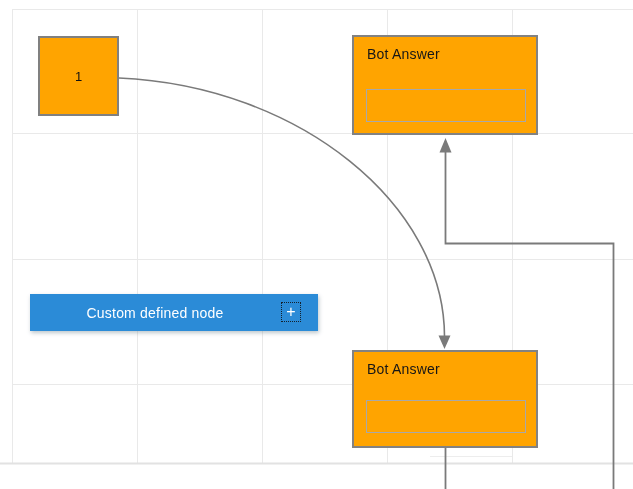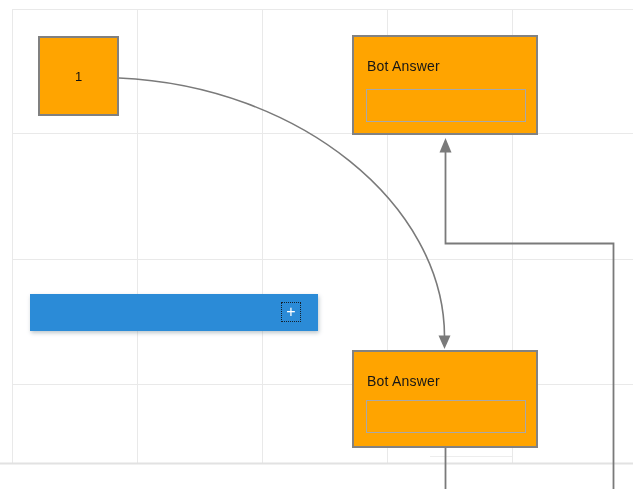--- a/index.html
+++ b/index.html
@@ -18,21 +18,21 @@
     font-size:13px; color:#111111;
   }
 
   .bot-node {
     left:352px; width:186px;
     background:#ffa400; border:2px solid #828282;
   }
   .bot-node.top    { top:35px;  height:100px; }
   .bot-node.bottom { top:350px; height:98px; }
   .bot-title {
-    position:absolute; left:13px; top:21px;
+    position:absolute; left:13px; top:9px;
     font-size:14px; color:#161616; letter-spacing:0.2px;
   }
   .bot-input {
     position:absolute; left:12px; width:160px; height:33px;
     background:transparent; border:1px solid #a8a8a8;
     box-sizing:border-box; outline:none; padding:0 6px;
     font-family:"Liberation Sans", sans-serif; font-size:13px; color:#222222;
   }
   .bot-node.top    .bot-input { top:52px; }
   .bot-node.bottom .bot-input { top:48px; }
@@ -93,16 +93,17 @@
     <span class="bot-title">Bot Answer</span>
     <input class="bot-input" type="text" value="" style="">
   </div>
 
   <div class="node bot-node bottom">
     <span class="bot-title">Bot Answer</span>
     <input class="bot-input" type="text" value="" style="">
   </div>
 
   <div class="node custom-node">
+    <span>Custom defined node</span>
     <span class="add-btn">+</span>
   </div>
 
 </div>
 
 </body></html>

